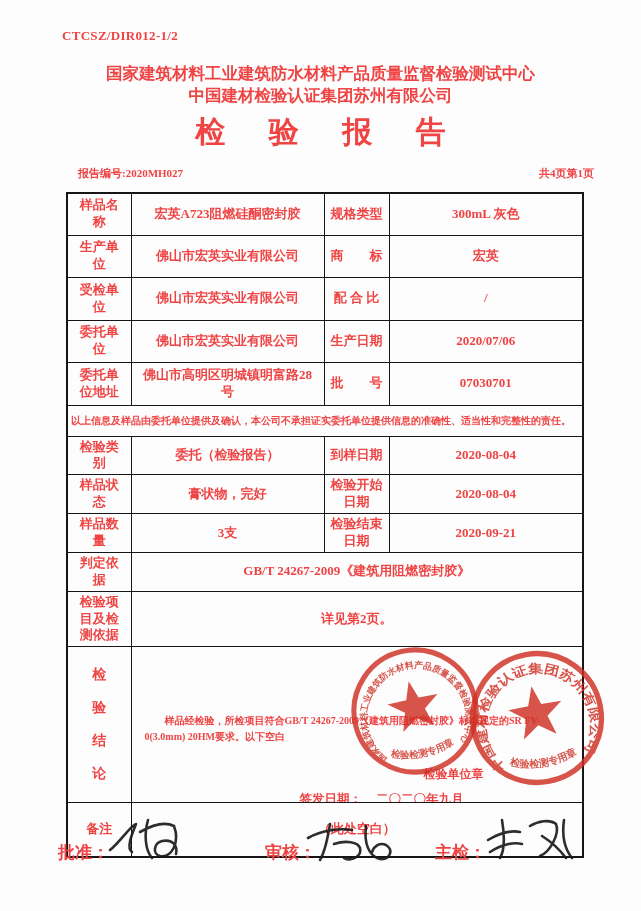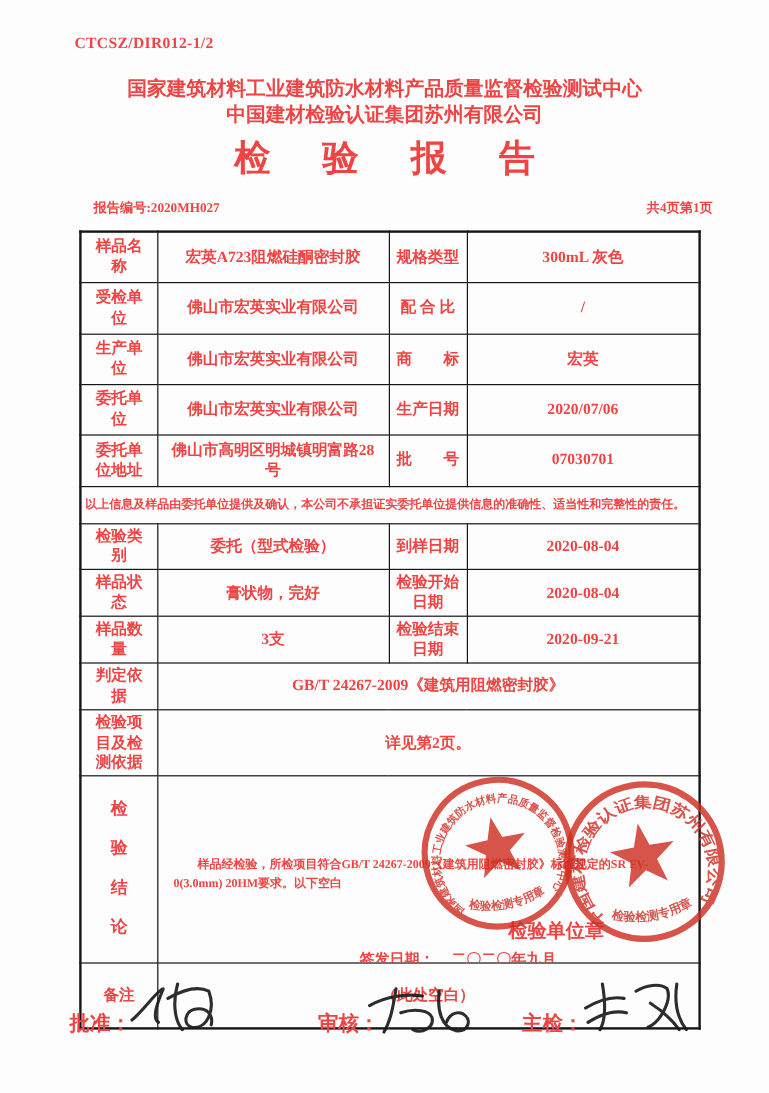--- a/index.html
+++ b/index.html
@@ -20,21 +20,21 @@
     vertical-align:middle;padding:2px 6px;line-height:1.3;overflow:hidden;}
   th.lbl1{width:64px;}
   td.val1{width:193px;}
   th.lbl2{width:65px;font-size:12.5px;padding:2px 5px;}
   td.val2{width:194px;}
   th.wraplbl{font-size:12px;padding:2px 3px;word-break:break-all;}
   tr.disclaimer-row td{font-size:10px;text-align:left;white-space:nowrap;padding:2px 3px;letter-spacing:0;}
   td.left-val{text-align:left;padding-left:14px;}
   td.concl-cell{position:relative;vertical-align:top;text-align:left;padding:0;}
   .concl-text{margin:0;padding:8px 7px 0 7px;text-indent:2em;font-size:10px;line-height:1.55;text-align:left;}
-  .seal-caption{position:absolute;left:292px;top:120px;font-size:16px;}
+  .seal-caption{position:absolute;left:292px;top:120px;font-size:12px;}
   .issue-line{position:absolute;left:168px;top:144px;font-size:12.5px;}
   .issue-line .date{margin-left:14px;}
   th.vert-lbl{vertical-align:middle;}
   .vert-stack{display:flex;flex-direction:column;justify-content:space-evenly;align-items:center;height:146px;font-size:14px;}
   .sig-label{position:absolute;font-size:17px;font-weight:bold;}
   .signature{position:absolute;}
   .signature svg path{fill:none;stroke:#1b1b1b;stroke-width:2.6;stroke-linecap:round;stroke-linejoin:round;opacity:.92;}
   .stamp{position:absolute;opacity:.82;}
 </style>
 </head>
@@ -59,50 +59,50 @@
         <col style="width:65px">
         <col style="width:194px">
       </colgroup>
     <tbody>
         <tr style="height:42px">
       <th class="lbl1">样品名称</th>
       <td class="val1">宏英A723阻燃硅酮密封胶</td>
       <th class="lbl2">规格类型</th>
       <td class="val2">300mL 灰色</td>
     </tr>
+    <tr style="height:42px">
+      <th class="lbl1">生产单位</th>
+      <td class="val1">佛山市宏英实业有限公司</td>
+      <th class="lbl2">商　　标</th>
+      <td class="val2">宏英</td>
+    </tr>
     <tr style="height:43px">
       <th class="lbl1">受检单位</th>
       <td class="val1">佛山市宏英实业有限公司</td>
       <th class="lbl2">配 合 比</th>
       <td class="val2">/</td>
     </tr>
     <tr style="height:42px">
-      <th class="lbl1">生产单位</th>
-      <td class="val1">佛山市宏英实业有限公司</td>
-      <th class="lbl2">商　　标</th>
-      <td class="val2">宏英</td>
-    </tr>
-    <tr style="height:42px">
       <th class="lbl1">委托单位</th>
       <td class="val1">佛山市宏英实业有限公司</td>
       <th class="lbl2">生产日期</th>
       <td class="val2">2020/07/06</td>
     </tr>
     <tr style="height:43px">
       <th class="lbl1 wraplbl">委托单位地址</th>
       <td class="val1">佛山市高明区明城镇明富路28号</td>
       <th class="lbl2">批　　号</th>
       <td class="val2">07030701</td>
     </tr>
     <tr class="disclaimer-row" style="height:31px">
       <td colspan="4">以上信息及样品由委托单位提供及确认，本公司不承担证实委托单位提供信息的准确性、适当性和完整性的责任。</td>
     </tr>
     <tr style="height:28px">
       <th class="lbl1">检验类别</th>
-      <td class="val1">委托（型式检验）</td>
+      <td class="val1">委托（检验报告）</td>
       <th class="lbl2">到样日期</th>
       <td class="val2">2020-08-04</td>
     </tr>
     <tr style="height:36px">
       <th class="lbl1">样品状态</th>
       <td class="val1">膏状物，完好</td>
       <th class="lbl2 wraplbl">检验开始日期</th>
       <td class="val2">2020-08-04</td>
     </tr>
     <tr style="height:30px">

